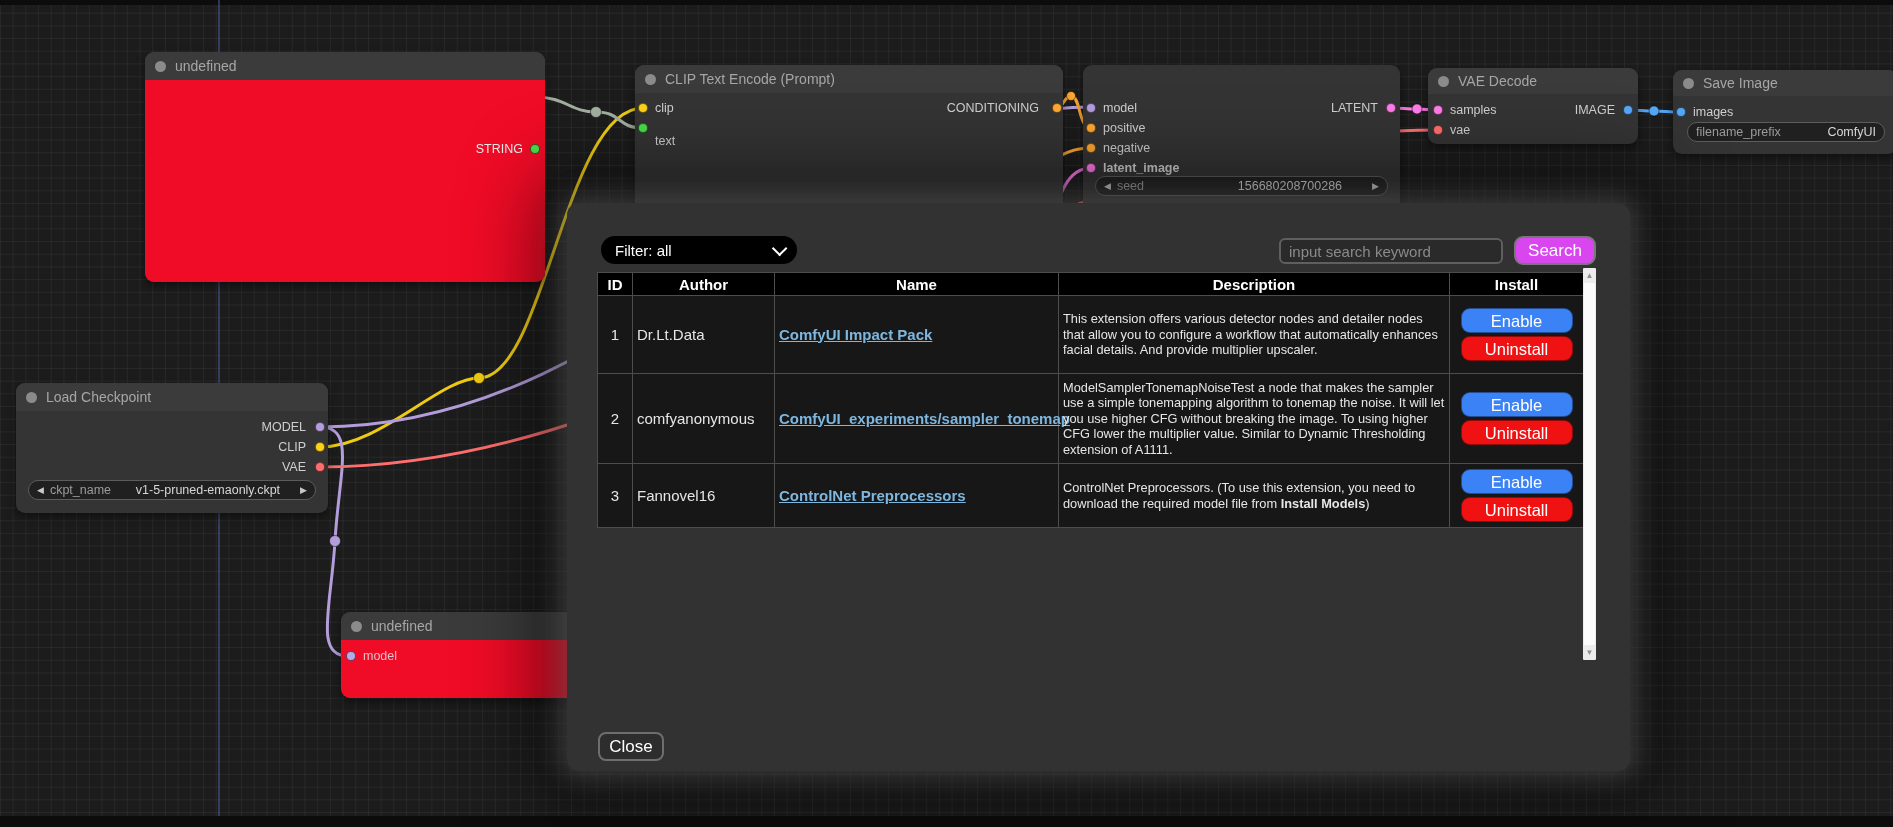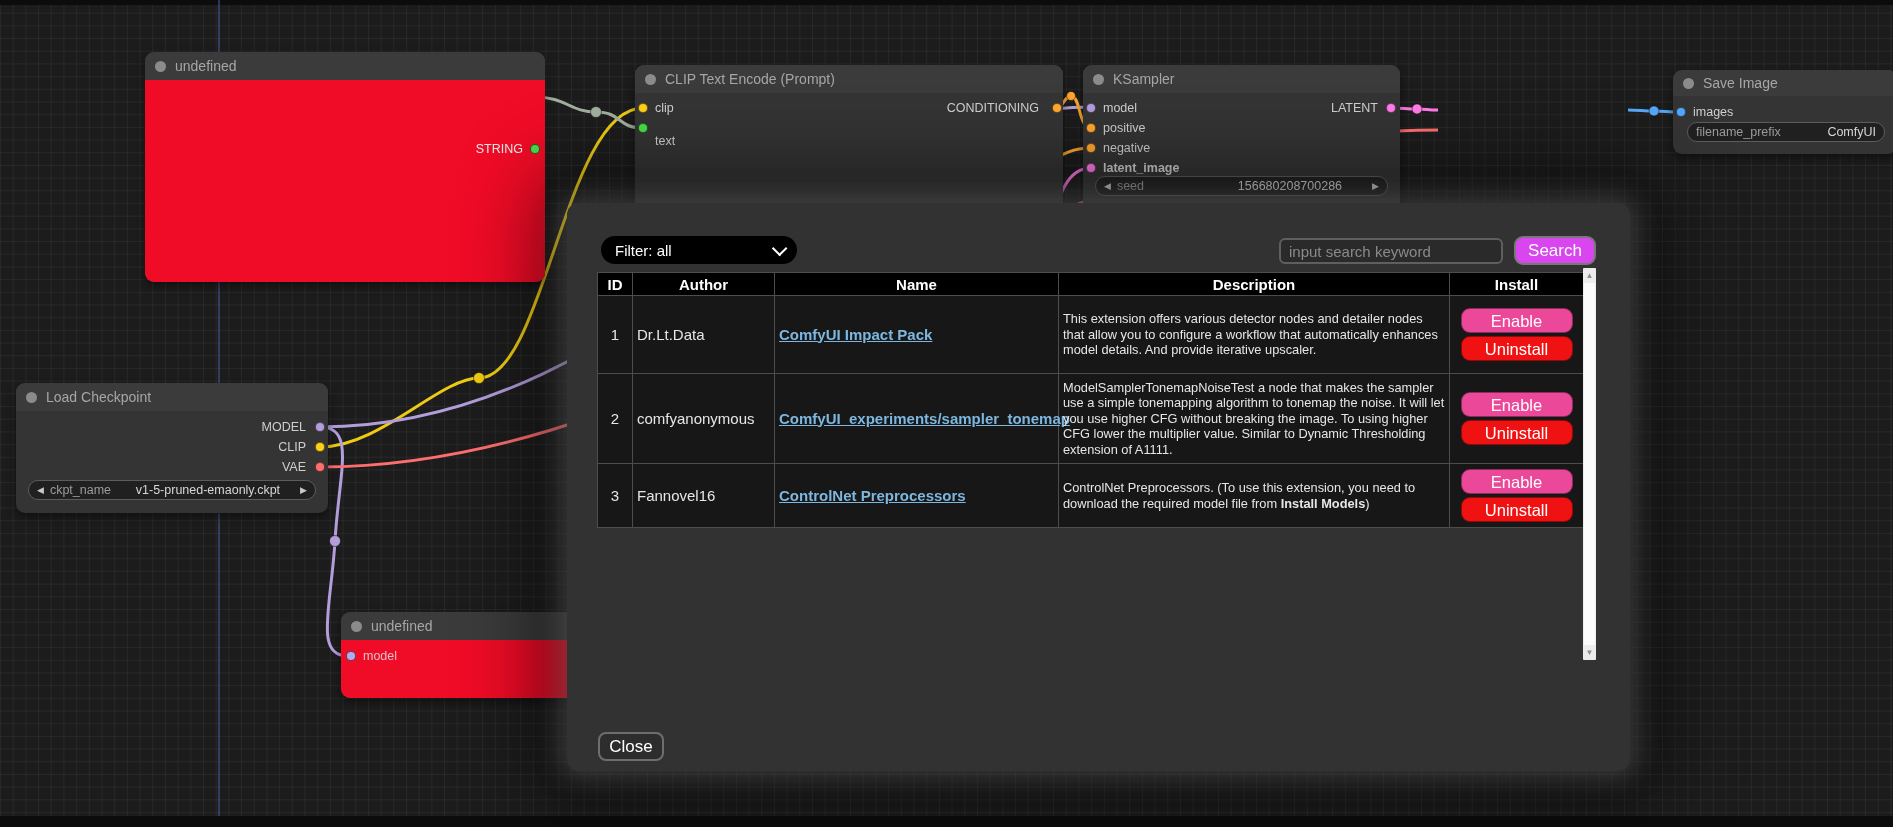--- a/index.html
+++ b/index.html
@@ -52,21 +52,21 @@
   table.ext th{background:#000;color:#fff;font-size:15px;font-weight:bold;height:22px;border:1px solid #4d4d4d;padding:0;}
   table.ext td{background:#171717;border:1px solid #4d4d4d;padding:0 4px;vertical-align:middle;color:#e6e6e6;}
   td.c-id{text-align:center;font-size:15px;}
   td.c-author{font-size:15px;padding-left:8px;}
   td.c-name{padding-left:3px;}
   td.c-name a{color:#7db6df;font-weight:bold;font-size:15px;text-decoration:underline;}
   td.c-desc{font-size:12.8px;line-height:15.5px;color:#f2f2f2;padding:2px 5px;}
   td.c-install{text-align:center;}
   .row-btn{display:block;width:112px;height:25px;margin:3px auto;border-radius:9px;color:#fff;font-size:16.5px;
     line-height:22px;border:1px solid rgba(0,0,0,0.4);}
-  .btn-enable{background:#ec4899;}
+  .btn-enable{background:#3b82f6;}
   .btn-uninstall{background:#f01212;}
   .scrollbar{position:absolute;right:0;top:-4px;width:13px;height:392px;background:#ececec;border-radius:1px;}
   .scrollbar .sb-arrow{position:absolute;left:0;width:13px;height:13px;color:#8f8f8f;font-size:8px;line-height:13px;text-align:center;}
   .scrollbar .sb-up{top:1px;}
   .scrollbar .sb-down{bottom:1px;}
   .scrollbar .sb-thumb{position:absolute;left:1px;right:1px;top:15px;bottom:15px;background:#fbfbfb;}
 </style>
 </head>
 <body>
 
@@ -131,43 +131,51 @@
     </div>
     <span class="port" style="left:3px;top:38px;background:#ffd21a;"></span>
     <span class="slot" style="left:20px;top:35px;">clip</span>
     <span class="port" style="left:3px;top:58px;background:#4ade4a;"></span>
     <span class="slot" style="left:20px;top:68px;">text</span>
     <span class="slot out" style="right:24px;top:35px;">CONDITIONING</span>
     <span class="port" style="left:417px;top:38px;background:#ffa931;"></span>
   </div>
 
   <div class="node" style="left:1083px;top:65px;width:317px;height:250px;">
-    <div class="node-header">
-      <span class="title-dot"></span>
-      <span class="node-title">KSampler</span>
-    </div>
     <span class="port" style="left:3px;top:38px;background:#b39ddb;"></span>
     <span class="slot" style="left:20px;top:35px;">model</span>
     <span class="port" style="left:3px;top:58px;background:#ffa931;"></span>
     <span class="slot" style="left:20px;top:55px;">positive</span>
     <span class="port" style="left:3px;top:78px;background:#ffa931;"></span>
     <span class="slot" style="left:20px;top:75px;">negative</span>
     <span class="port" style="left:3px;top:98px;background:#ff7ce9;"></span>
     <span class="slot" style="left:20px;top:95px;font-weight:bold;">latent_image</span>
     <span class="slot out" style="right:22px;top:35px;">LATENT</span>
     <span class="port" style="left:303px;top:38px;background:#ff7ce9;"></span>
     <div class="widget" style="left:12px;right:12px;top:111px;">
       <span class="arrow">◀</span>
       <span class="wname">seed</span>
       <span class="spacer"></span>
       <span class="wval" style="margin-right:24px;">156680208700286</span>
       <span class="arrow">▶</span>
     </div>
   </div>
 
+  <div class="node" style="left:1428px;top:68px;width:210px;height:76px;">
+    <div class="node-header" style="height:26px;">
+      <span class="title-dot"></span>
+      <span class="node-title">VAE Decode</span>
+    </div>
+    <span class="port" style="left:5px;top:37px;background:#ff7ce9;"></span>
+    <span class="slot" style="left:22px;top:34px;">samples</span>
+    <span class="port" style="left:5px;top:57px;background:#ff6e6e;"></span>
+    <span class="slot" style="left:22px;top:54px;">vae</span>
+    <span class="slot out" style="right:23px;top:34px;">IMAGE</span>
+    <span class="port" style="left:195px;top:37px;background:#55a7f6;"></span>
+  </div>
 
   <div class="node" style="left:1673px;top:70px;width:224px;height:84px;">
     <div class="node-header" style="height:26px;">
       <span class="title-dot"></span>
       <span class="node-title">Save Image</span>
     </div>
     <span class="port" style="left:3px;top:37px;background:#55a7f6;"></span>
     <span class="slot" style="left:20px;top:34px;">images</span>
     <div class="widget" style="left:14px;right:12px;top:52px;">
       <span class="wname">filename_prefix</span>
@@ -228,21 +236,21 @@
           <th>ID</th>
           <th>Author</th>
           <th>Name</th>
           <th>Description</th>
           <th>Install</th>
         </tr>
         <tr style="height:78px;">
           <td class="c-id">1</td>
           <td class="c-author">Dr.Lt.Data</td>
           <td class="c-name"><a href="#">ComfyUI Impact Pack</a></td>
-          <td class="c-desc"><span>This extension offers various detector nodes and detailer nodes that allow you to configure a workflow that automatically enhances model details. And provide iterative upscaler.</span><b></b><span></span></td>
+          <td class="c-desc"><span>This extension offers various detector nodes and detailer nodes that allow you to configure a workflow that automatically enhances facial details. And provide multiplier upscaler.</span><b></b><span></span></td>
           <td class="c-install">
             <button class="btn row-btn btn-enable">Enable</button>
             <button class="btn row-btn btn-uninstall">Uninstall</button>
           </td>
         </tr>
         <tr style="height:90px;">
           <td class="c-id">2</td>
           <td class="c-author">comfyanonymous</td>
           <td class="c-name"><a href="#">ComfyUI_experiments/sampler_tonemap</a></td>
           <td class="c-desc"><span>ModelSamplerTonemapNoiseTest a node that makes the sampler use a simple tonemapping algorithm to tonemap the noise. It will let you use higher CFG without breaking the image. To using higher CFG lower the multiplier value. Similar to Dynamic Thresholding extension of A1111.</span><b></b><span></span></td>

